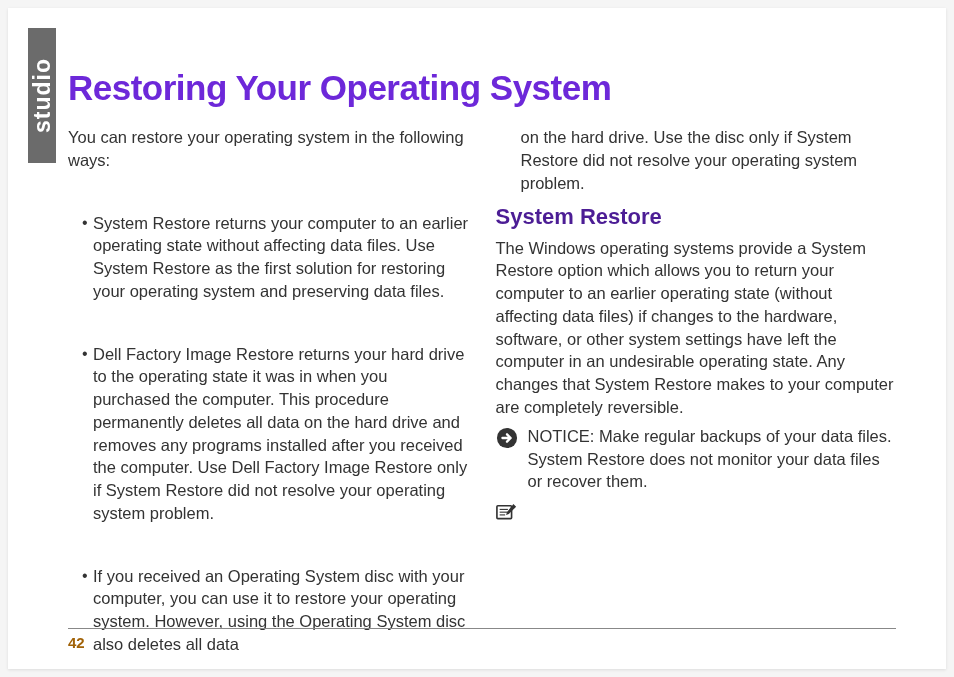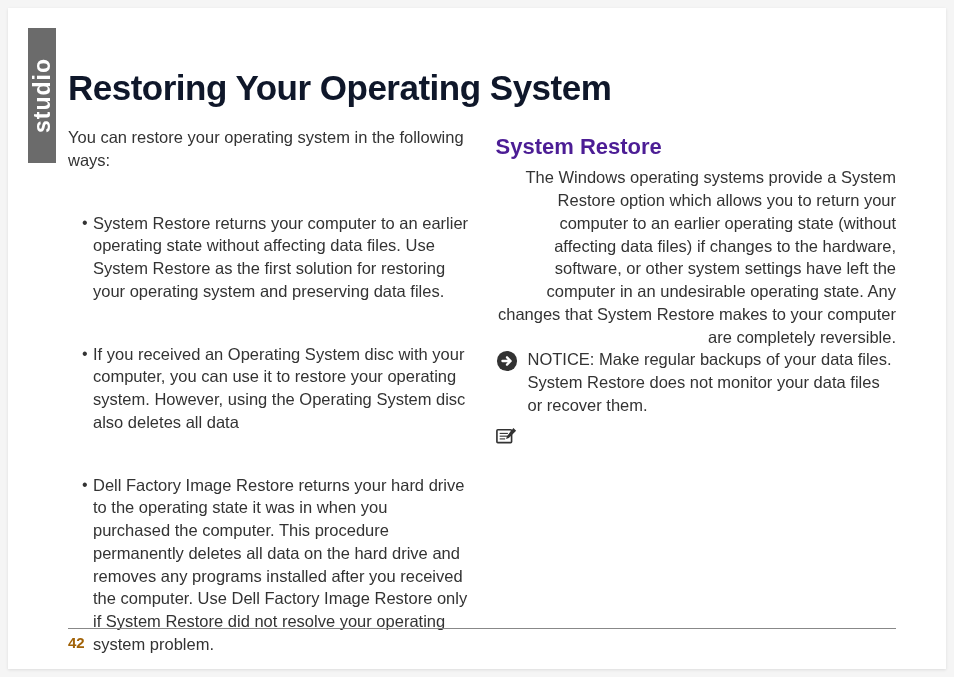--- a/index.html
+++ b/index.html
@@ -53,21 +53,21 @@
     position: absolute;
     left: 60px;
     top: 60px;
     right: 50px;
     bottom: 30px;
   }
 
   .page-title {
     font-size: 35px;
     font-weight: 700;
-    color: #0f172a;
+    color: #6d28d9;
     margin-bottom: 18px;
     font-family: Arial, sans-serif;
     letter-spacing: -0.5px;
   }
 
   .columns {
     display: flex;
     gap: 27px;
   }
 
@@ -110,21 +110,21 @@
 
   .subheading {
     font-size: 22px;
     font-weight: 700;
     color: #4c1d95;
     margin-top: 6px;
     margin-bottom: 4px;
   }
 
   .para {
-    text-align: right;
+    margin-bottom: 6px;
   }
 
   .notice-block {
     position: relative;
     padding-left: 32px;
     margin-bottom: 8px;
   }
 
   .notice-icon {
     position: absolute;
@@ -183,26 +183,27 @@
 
   <div class="content-area">
     <h1 class="page-title">Restoring Your Operating System</h1>
 
     <div class="columns">
 
       <div class="col">
         <p class="intro">You can restore your operating system in the following ways:</p>
         <ul class="bullet-list">
           <li class="bullet-item">System Restore returns your computer to an earlier operating state without affecting data files. Use System Restore as the first solution for restoring your operating system and preserving data files.</li>
+          <li class="bullet-item">Dell Factory Image Restore returns your hard drive to the operating state it was in when you purchased the computer. This procedure permanently deletes all data on the hard drive and removes any programs installed after you received the computer. Use Dell Factory Image Restore only if System Restore did not resolve your operating system problem.</li>
           <li class="bullet-item">If you received an Operating System disc with your computer, you can use it to restore your operating system. However, using the Operating System disc also deletes all data</li>
-          <li class="bullet-item">Dell Factory Image Restore returns your hard drive to the operating state it was in when you purchased the computer. This procedure permanently deletes all data on the hard drive and removes any programs installed after you received the computer. Use Dell Factory Image Restore only if System Restore did not resolve your operating system problem.</li>
         </ul>
       </div>
 
       <div class="col">
+        <p class="continuation">on the hard drive. Use the disc only if System Restore did not resolve your operating system problem.</p>
 
         <h2 class="subheading">System Restore</h2>
 
         <p class="para">The Windows operating systems provide a System Restore option which allows you to return your computer to an earlier operating state (without affecting data files) if changes to the hardware, software, or other system settings have left the computer in an undesirable operating state. Any changes that System Restore makes to your computer are completely reversible.</p>
 
         <div class="notice-block">
           <span class="notice-icon">
             <svg viewBox="0 0 24 24">
               <circle cx="12" cy="12" r="11" fill="#333333"></circle>
               <path d="M7 12 L14 12 M12 8 L16 12 L12 16" stroke="#ffffff" stroke-width="2.5" fill="none" stroke-linecap="round" stroke-linejoin="round"></path>

